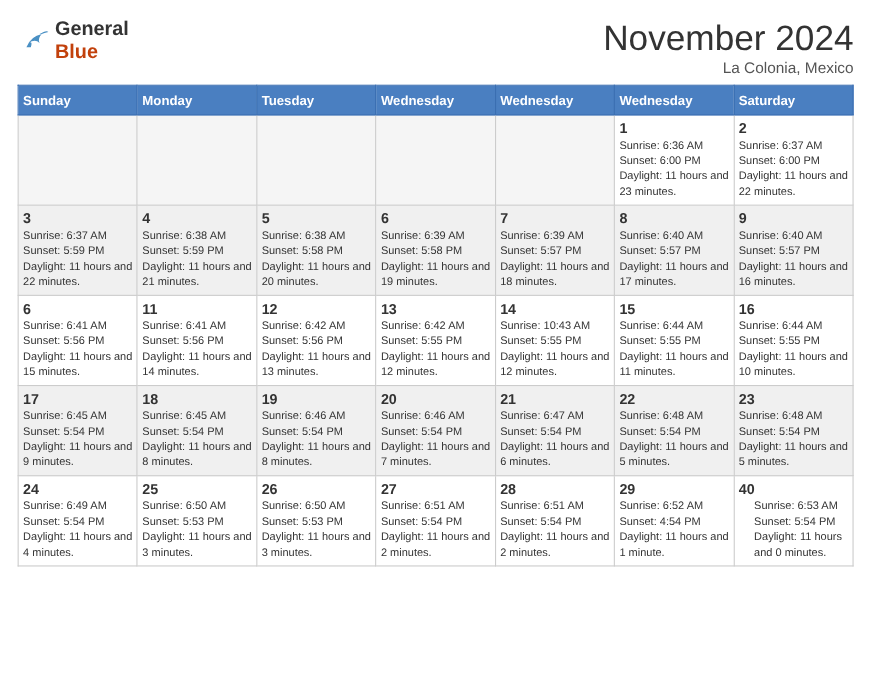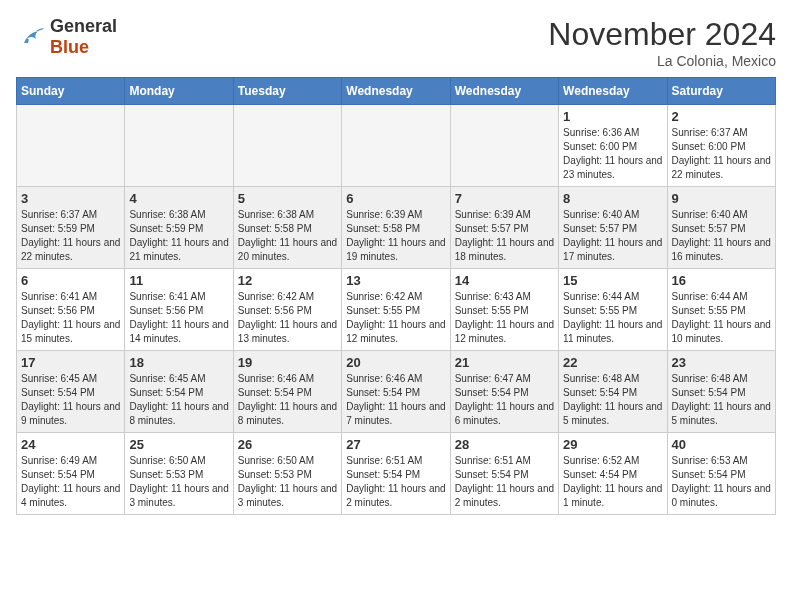--- a/index.html
+++ b/index.html
@@ -204,21 +204,21 @@
 Daylight: 11 hours and 13 minutes.</div>
         </td>
         <td>
           <span class="day-num">13</span>
           <div class="day-info" style="white-space: pre-line;">Sunrise: 6:42 AM
 Sunset: 5:55 PM
 Daylight: 11 hours and 12 minutes.</div>
         </td>
         <td>
           <span class="day-num">14</span>
-          <div class="day-info" style="white-space: pre-line;">Sunrise: 6:43 AM
+          <div class="day-info" style="white-space: pre-line;">Sunrise: 10:43 AM
 Sunset: 5:55 PM
 Daylight: 11 hours and 12 minutes.</div>
         </td>
         <td>
           <span class="day-num">15</span>
           <div class="day-info" style="white-space: pre-line;">Sunrise: 6:44 AM
 Sunset: 5:55 PM
 Daylight: 11 hours and 11 minutes.</div>
         </td>
         <td>
@@ -304,19 +304,19 @@
 Daylight: 11 hours and 2 minutes.</div>
         </td>
         <td>
           <span class="day-num">29</span>
           <div class="day-info" style="white-space: pre-line;">Sunrise: 6:52 AM
 Sunset: 4:54 PM
 Daylight: 11 hours and 1 minute.</div>
         </td>
         <td>
           <span class="day-num">40</span>
-          <div class="day-info" style="white-space: pre-line;">Sunrise: 6:53 AM
+          <div class="day-info" style="white-space: pre-line; margin-left: 14px;">Sunrise: 6:53 AM
 Sunset: 5:54 PM
 Daylight: 11 hours and 0 minutes.</div>
         </td>
       </tr>
     </tbody>
 </table>
 
 </body></html>

